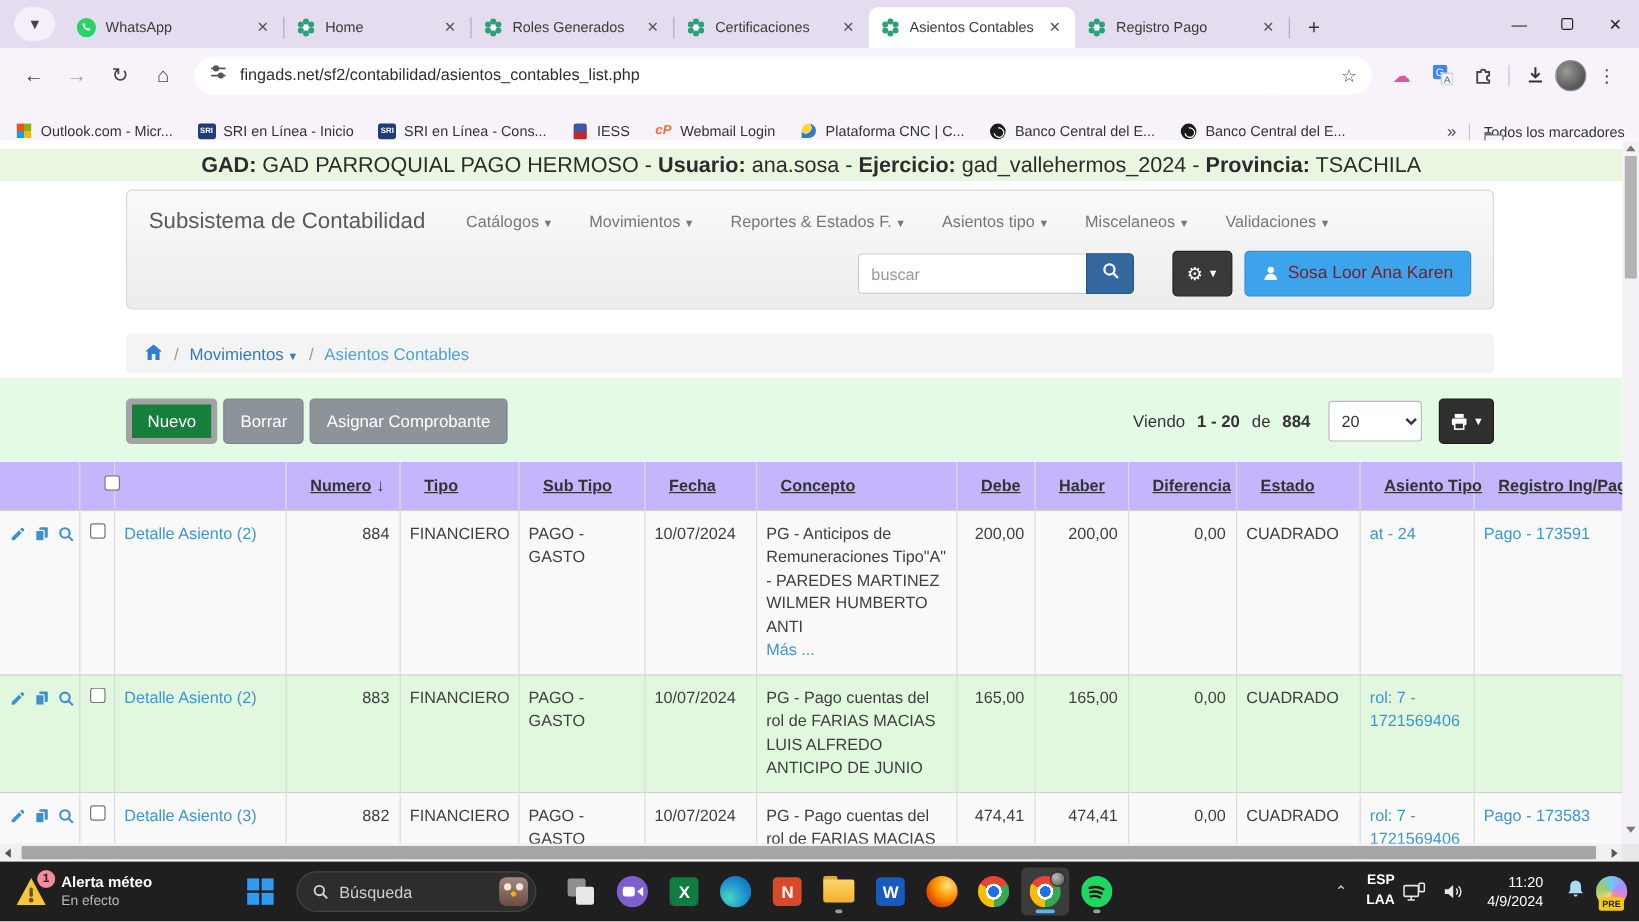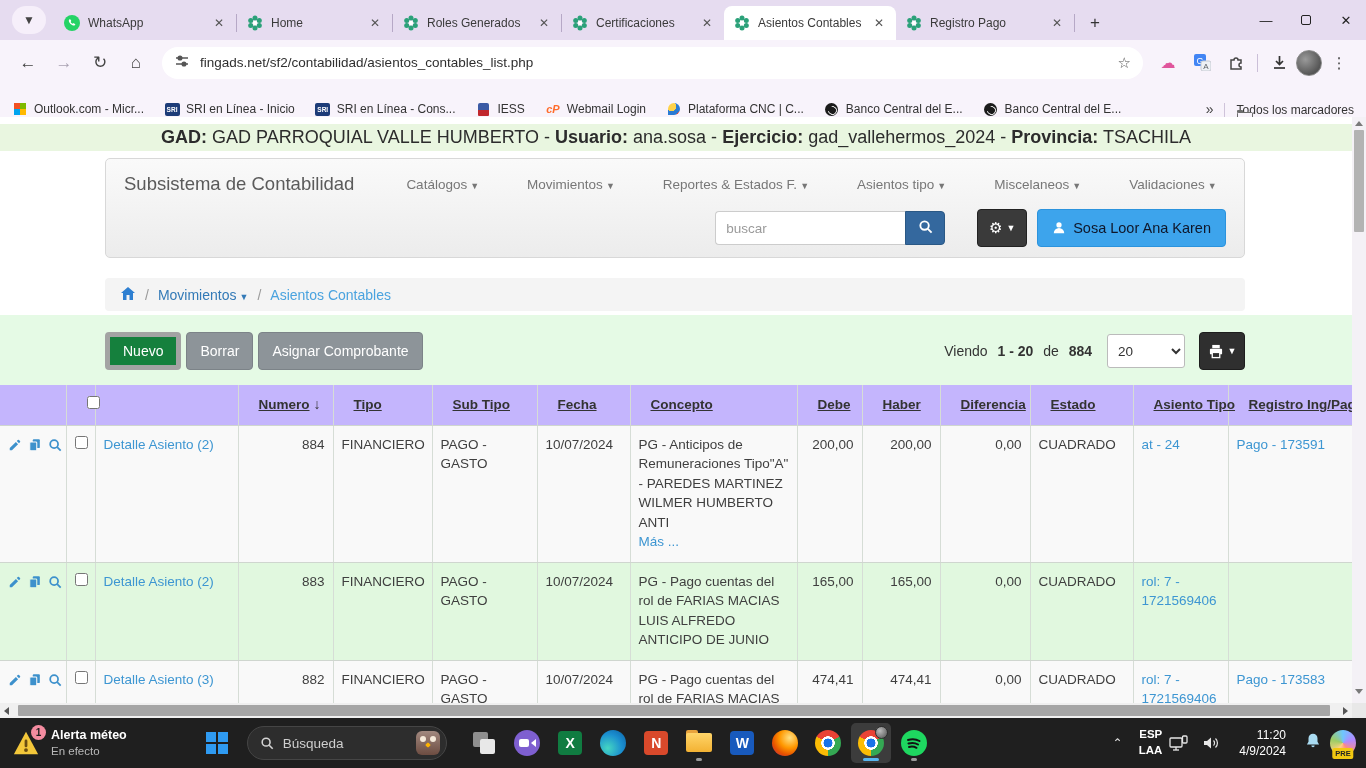--- a/index.html
+++ b/index.html
@@ -48,31 +48,31 @@
   .folder-ico:before { content:""; position:absolute; left:0; top:0; width:6px; height:3px; background:#6b6b6b; border-radius:1px; }
   .folder-ico:after { content:""; position:absolute; left:0; top:2px; width:14px; height:9px; border:1.5px solid #6b6b6b; border-radius:1.5px; background:#f8f3fb; }
 
   
   .viewport { position:absolute; top:117px; left:0; width:1366px; height:601px; background:#fff; overflow:hidden; }
   .infobar { position:absolute; top:7px; left:0; width:1352px; height:27px; background:#e9f6e0; display:flex; align-items:center; justify-content:center; font-size:18px; color:#2c2c2c; }
   .infobar b { font-weight:bold; }
   .infobar span { white-space:pre; }
 
   .navpanel { position:absolute; top:41px; left:105px; width:1140px; height:100px; background:linear-gradient(#fafafa,#ececec); border:1px solid #d8d8d8; border-radius:5px; }
-  .nav-row1 { display:flex; align-items:center; padding:14px 18px 0 18px;gap:18px; }
+  .nav-row1 { display:flex; align-items:center; padding:14px 18px 0 18px; }
   .brand { font-size:18.5px; color:#5a5a5a; margin-right:34px; white-space:nowrap; }
   .menu-item { font-size:13.5px; color:#777; margin-right:30px; white-space:nowrap; }
   .menu-item .caret { font-size:9px; color:#777; margin-left:3px; }
   .nav-row2 { position:absolute; right:18px; top:50px; display:flex; align-items:center; }
   .searchbox { width:190px; height:34px; border:1px solid #ccc; border-right:none; border-radius:4px 0 0 4px; padding:0 10px; font-size:13.5px; color:#333; background:#fff; font-family:"Liberation Sans",sans-serif; }
   .searchbox::placeholder { color:#9a9a9a; }
   .btn-search { width:40px; height:34px; background:#34689e; border:1px solid #2a5885; border-radius:0 4px 4px 0; display:flex; align-items:center; justify-content:center; }
   .btn-gear { width:50px; height:38px; background:#3a3a3a; border:1px solid #222; border-radius:4px; color:#fff; display:flex; align-items:center; justify-content:center; margin-left:32px; font-size:15px; }
   .btn-gear .caret, .btn-print .caret { font-size:9px; margin-left:4px; }
-  .btn-user { height:38px; background:#3da4ec; border:1px solid #2b93dd; border-radius:4px; color:#0f172a; display:flex; align-items:center; justify-content:center; margin-left:10px; padding:0 14px; font-size:14.5px; }
+  .btn-user { height:38px; background:#3da4ec; border:1px solid #2b93dd; border-radius:4px; color:#7f1d1d; display:flex; align-items:center; justify-content:center; margin-left:10px; padding:0 14px; font-size:14.5px; }
   .btn-user svg { margin-right:7px; }
 
   .breadcrumb { position:absolute; top:161px; left:105px; width:1140px; height:33px; background:#f4f4f4; border-radius:4px; display:flex; align-items:center; padding:0 15px; font-size:14px; }
   .bc-sep { color:#9a9a9a; margin:0 9px; }
   .bc-link { color:#337ab7; }
   .bc-link .caret { font-size:9px; margin-left:3px; }
   .bc-current { color:#4aa3df; }
 
   .greenband { position:absolute; top:198px; left:0; width:1352px; height:388px; background:#e5fae5; }
   .actionrow { position:absolute; top:17px; left:105px; right:107px; height:38px; display:flex; align-items:center; }
@@ -369,21 +369,21 @@
   <div class="bm-all">
     <span class="bmi"><span class="folder-ico"></span></span>
     <span>Todos los marcadores</span>
   </div>
 </div>
 
 <div class="viewport">
 
   <div class="infobar">
     <b>GAD:</b>
-      <span> GAD PARROQUIAL VALLE HUMBERTO - </span>
+      <span> GAD PARROQUIAL PAGO HERMOSO - </span>
     <b>Usuario:</b>
       <span> ana.sosa - </span>
     <b>Ejercicio:</b>
       <span> gad_vallehermos_2024 - </span>
     <b>Provincia:</b>
       <span> TSACHILA</span>
   </div>
 
   <div class="navpanel">
     <div class="nav-row1">

